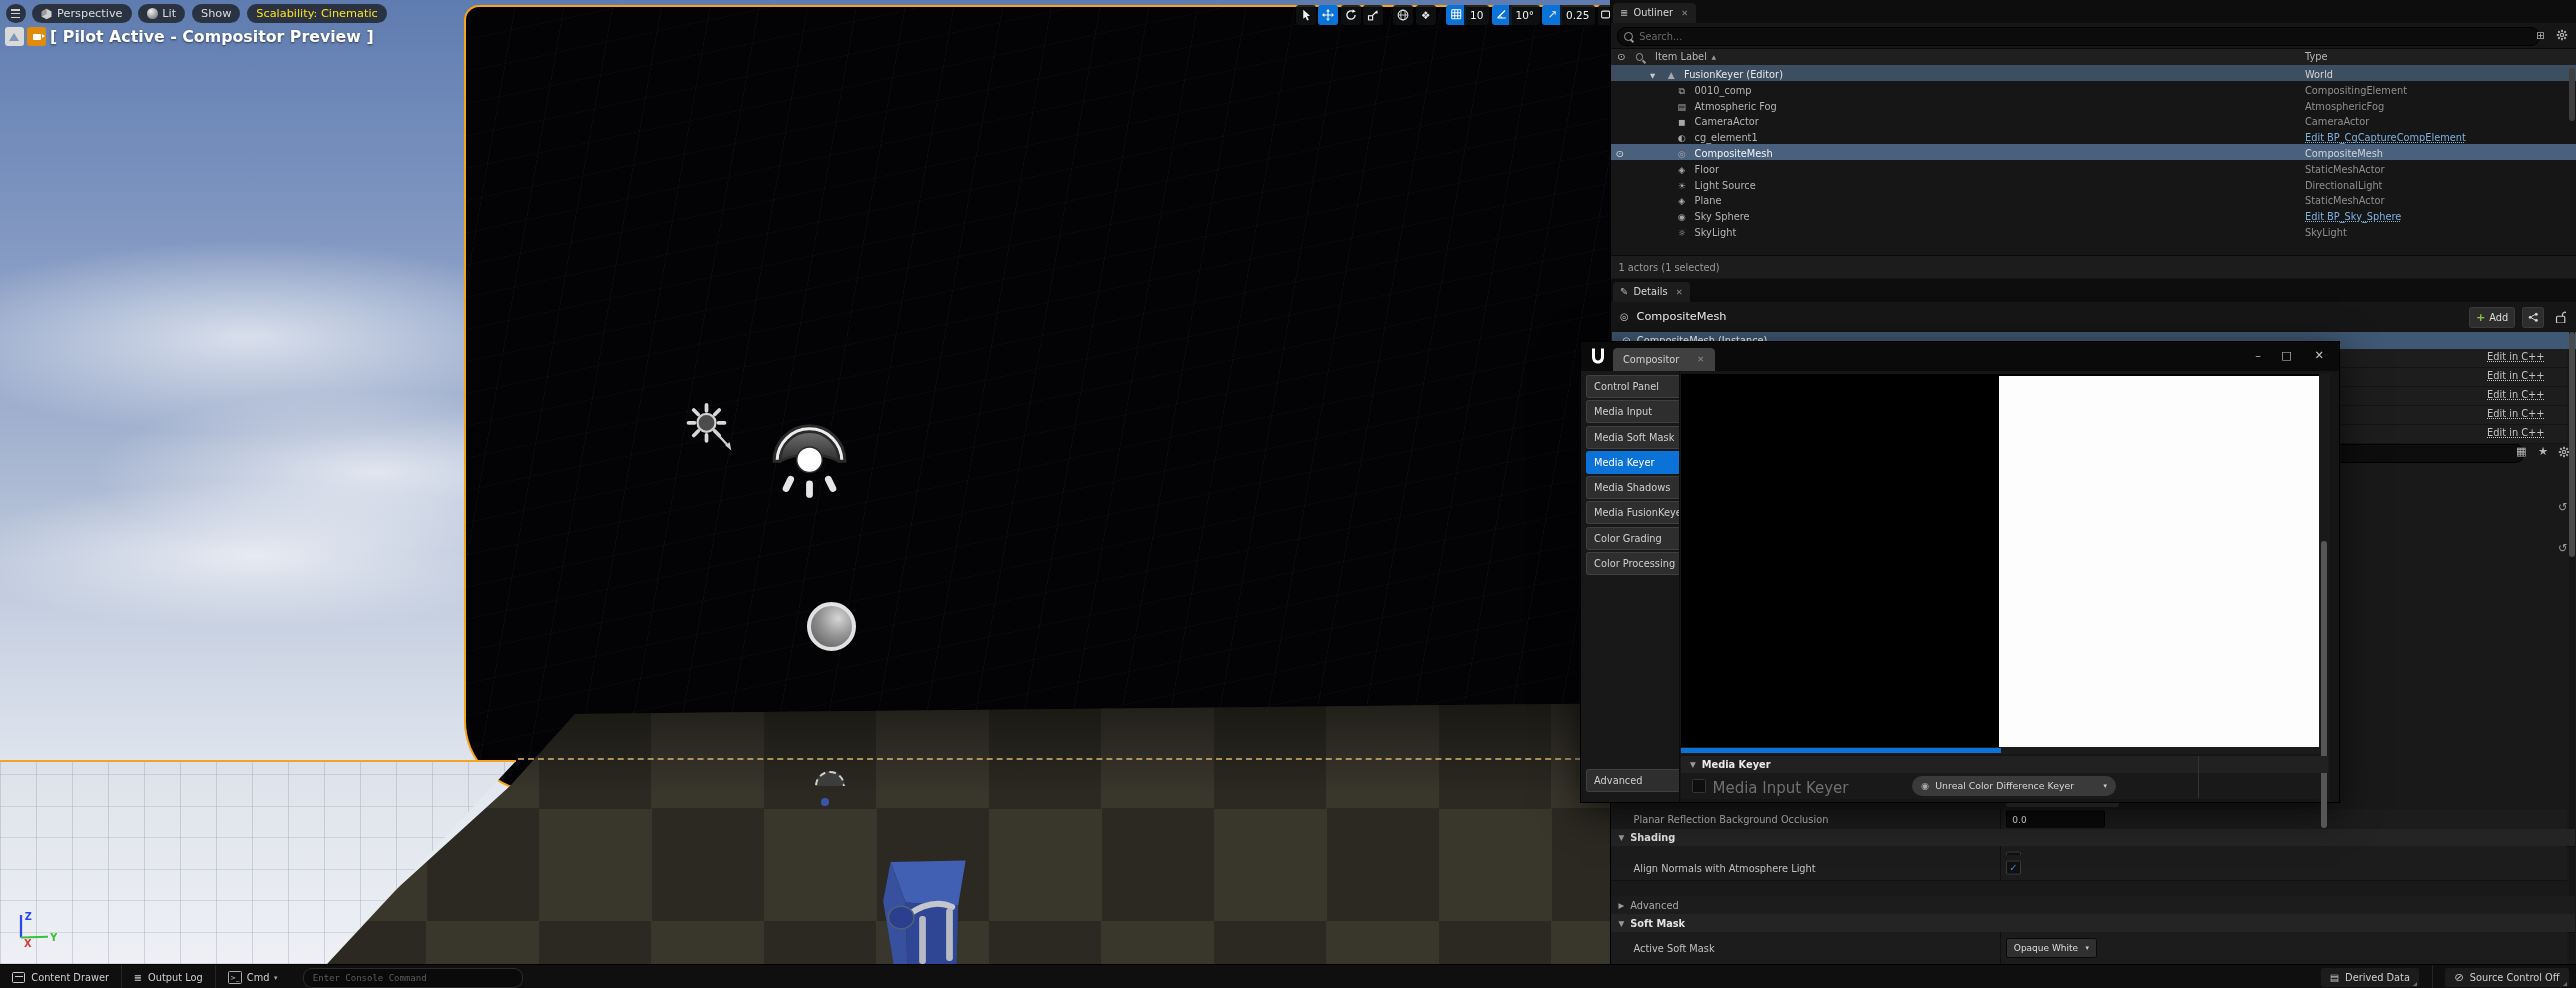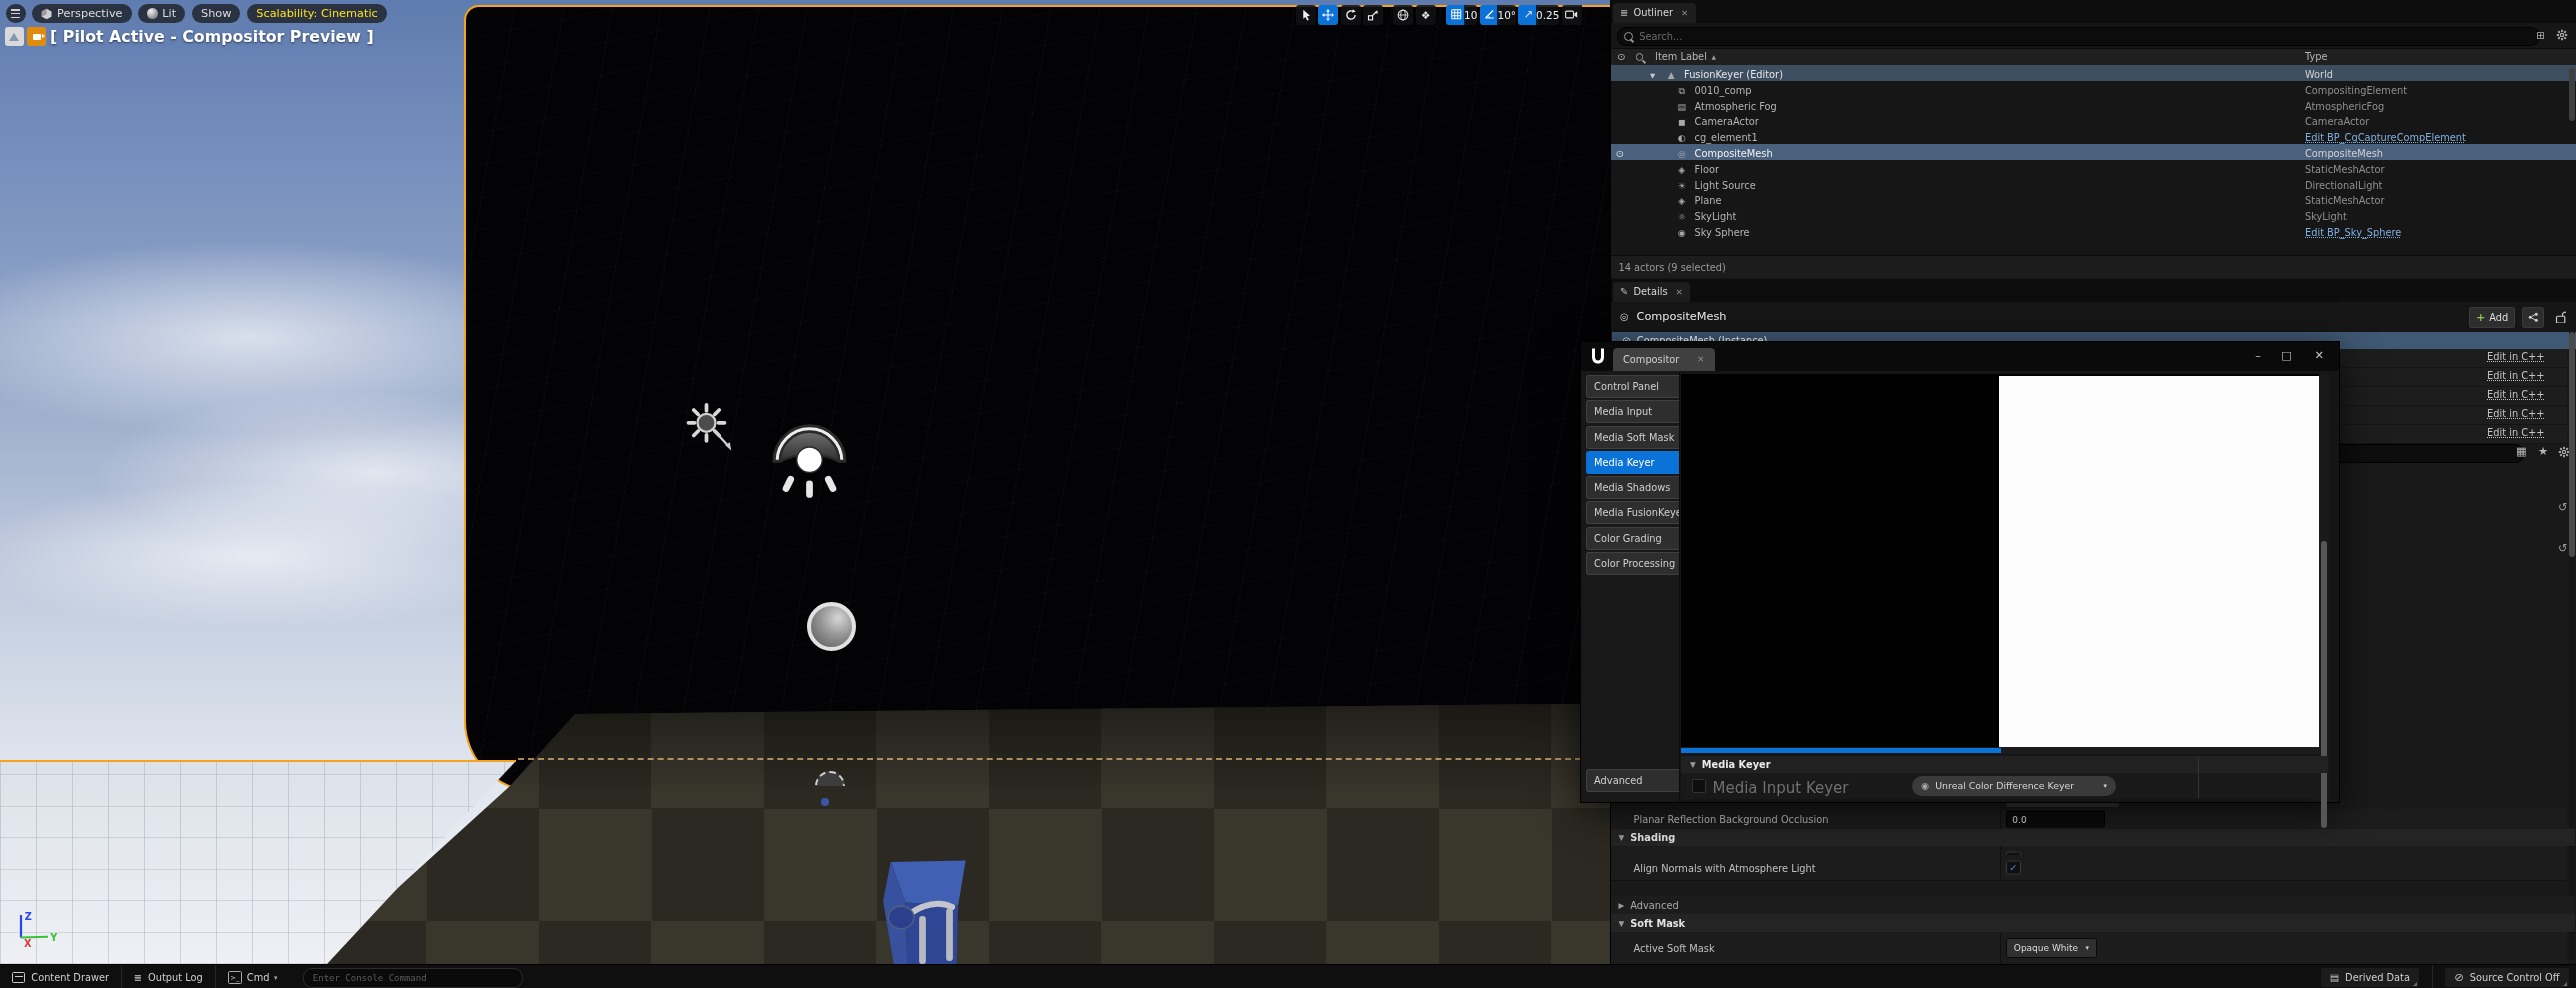--- a/index.html
+++ b/index.html
@@ -42,21 +42,21 @@
   #menu-btn i{display:block;width:9px;height:1.5px;background:#cfcfcf}
   #scalability{color:#ffe11a}
   #pilot-row{left:4.5px;top:27px;gap:3.8px}
   .pilot-ico{width:19px;height:19px;border-radius:3px;display:flex;align-items:center;justify-content:center}
   #pilot-label{color:#fff;font-size:15.8px;font-weight:bold;text-shadow:0 0.8px 2.3px rgba(0,0,0,.55)}
   #xform-bar{top:4.5px;left:1296px;gap:2.3px}
   .xbtn{width:20px;height:20px;border-radius:3px;background:rgba(16,17,19,.88);
     display:flex;align-items:center;justify-content:center;color:#e8e8e8;font-size:11.3px}
   .xbtn.on{background:#0b72d8}
   .xval{height:20px;background:rgba(16,17,19,.88);border-radius:0 3px 3px 0;color:#f0f0f0;
-    display:flex;align-items:center;padding:0 0;font-size:10.5px;margin-left:-2.3px}
+    display:flex;align-items:center;padding:0 6px;font-size:10.5px;margin-left:-2.3px}
   .xgap{width:6px}
 
   
   #right-col{left:1610px;top:0;width:966px;height:964px;background:#161616;border-left:0.8px solid #000}
   .tabbar{position:absolute;left:0;right:0;height:22.5px;background:#0d0d0d}
   .ptab{position:absolute;left:1.5px;top:3px;height:19.5px;background:#1d1d1d;border-radius:3.8px 3.8px 0 0;
     display:flex;align-items:center;gap:5.3px;padding:0 7.5px;color:#d8d8d8;font-size:9.8px}
   .ptab .ticon{color:#bbb;font-size:9.8px}
   .ptab .tx{color:#8a8a8a;font-size:8.3px;margin-left:3px}
 
@@ -455,39 +455,39 @@
 
 
         <div class="olrow child">
           <span class="ol-eye"></span>
           <span class="ol-caret"></span>
           <span class="ol-ico">◈</span>
           <span class="ol-label">Plane</span>
           <span class="ol-type">StaticMeshActor</span>
         </div>
 
+        <div class="olrow link child">
+          <span class="ol-eye"></span>
+          <span class="ol-caret"></span>
+          <span class="ol-ico">◉</span>
+          <span class="ol-label">Sky Sphere</span>
+          <span class="ol-type">Edit BP_Sky_Sphere</span>
+        </div>
+
         <div class="olrow child">
           <span class="ol-eye"></span>
           <span class="ol-caret"></span>
           <span class="ol-ico">☼</span>
           <span class="ol-label">SkyLight</span>
           <span class="ol-type">SkyLight</span>
         </div>
-
-        <div class="olrow link child">
-          <span class="ol-eye"></span>
-          <span class="ol-caret"></span>
-          <span class="ol-ico">◉</span>
-          <span class="ol-label">Sky Sphere</span>
-          <span class="ol-type">Edit BP_Sky_Sphere</span>
-        </div>
       </div>
     <div class="scrollthumb" style="left:958px;top:68px;height:53px;background:#3f3f3f"></div>
     <div id="ol-footer" class="abs">
-      <span>14 actors (9 selected)</span>
+      <span>1 actors (1 selected)</span>
     </div>
   </div>
 
   <div id="details" class="abs">
     <div class="tabbar" style="top:0">
       <div class="ptab">
         <span class="ticon">✎</span>
         <span>Details</span>
         <span class="tx">✕</span>
       </div>

